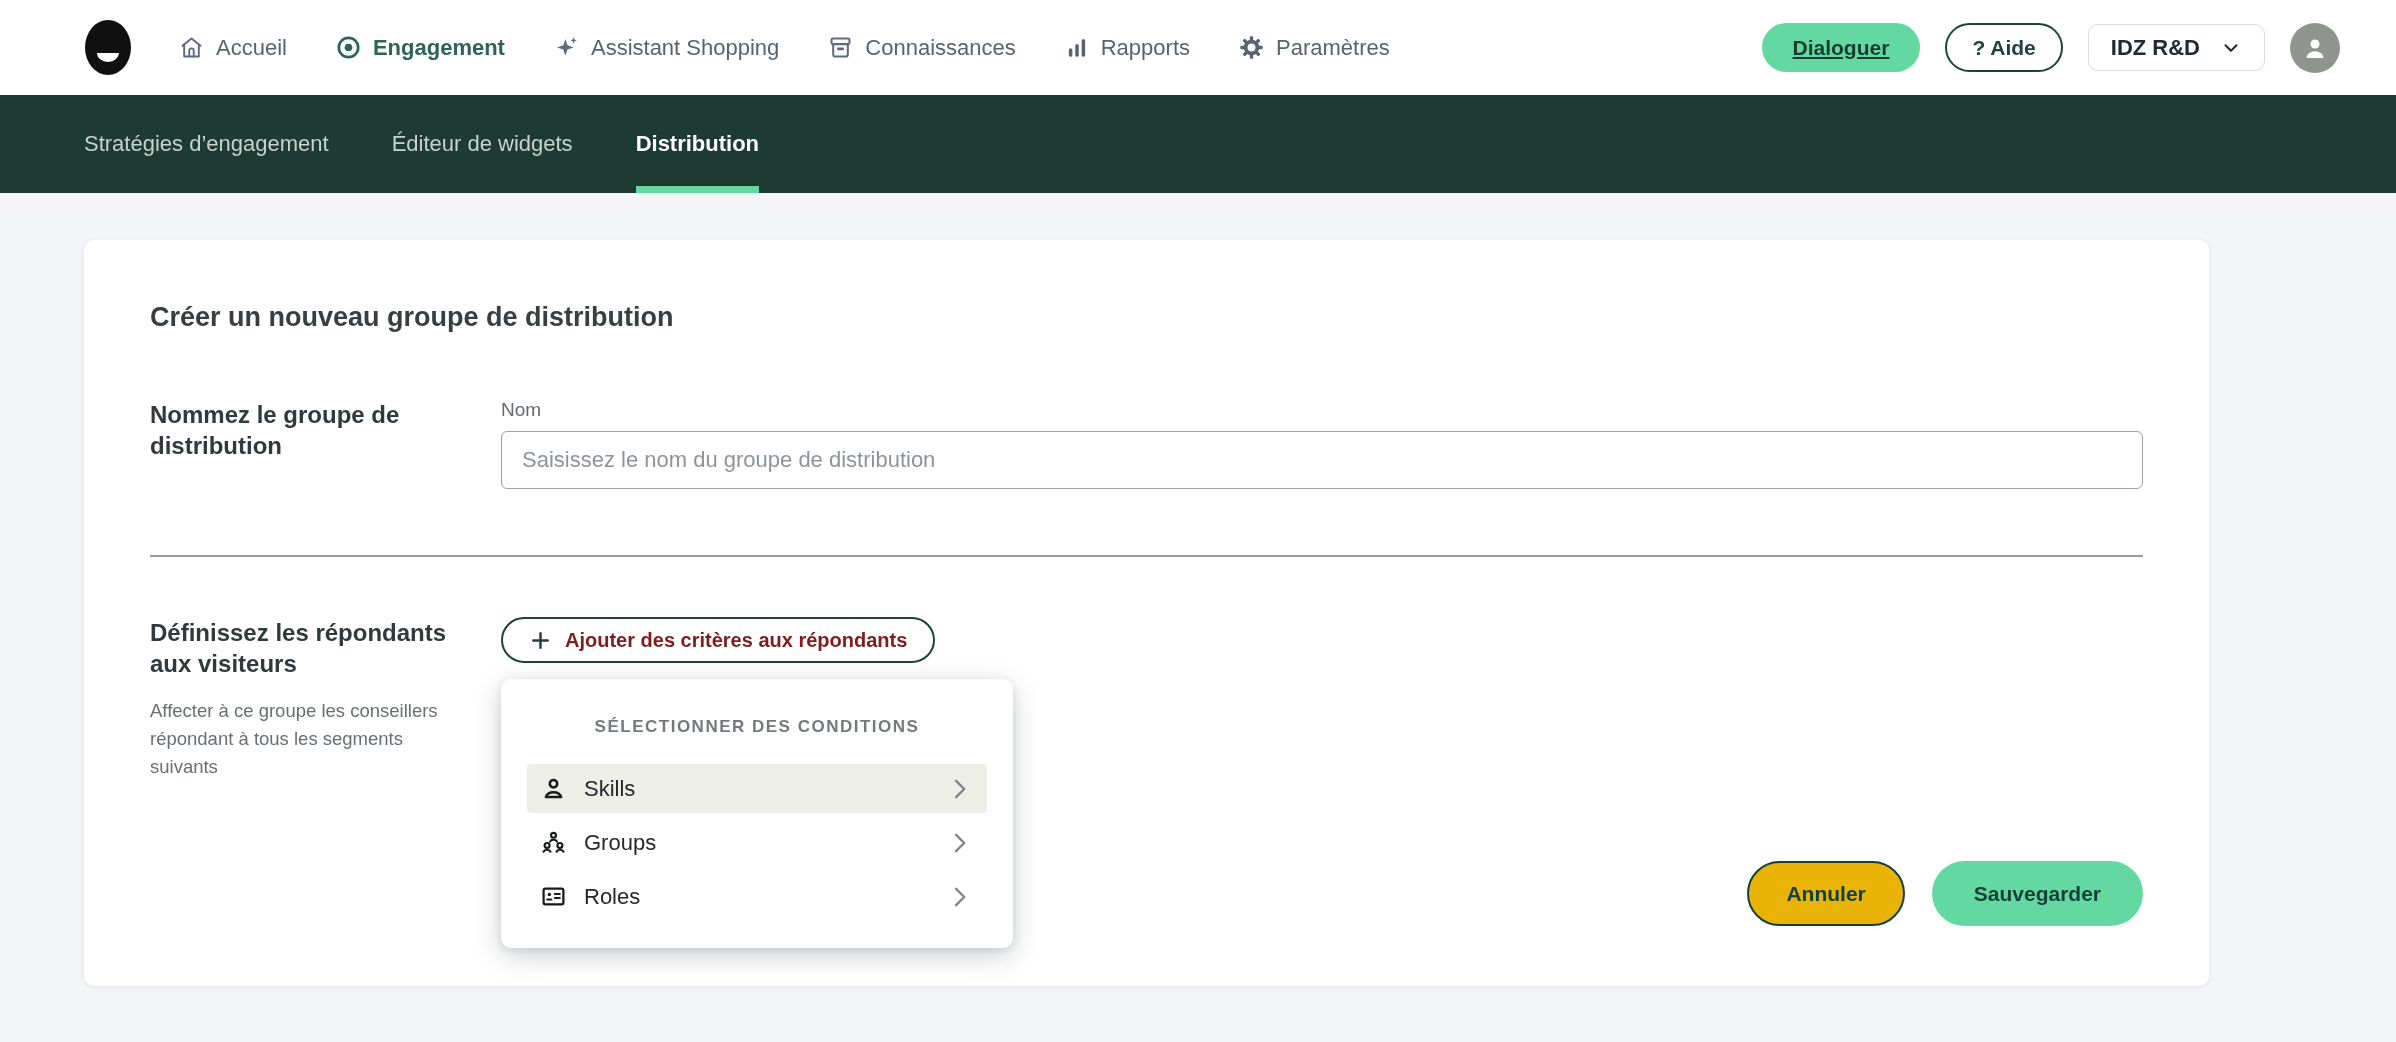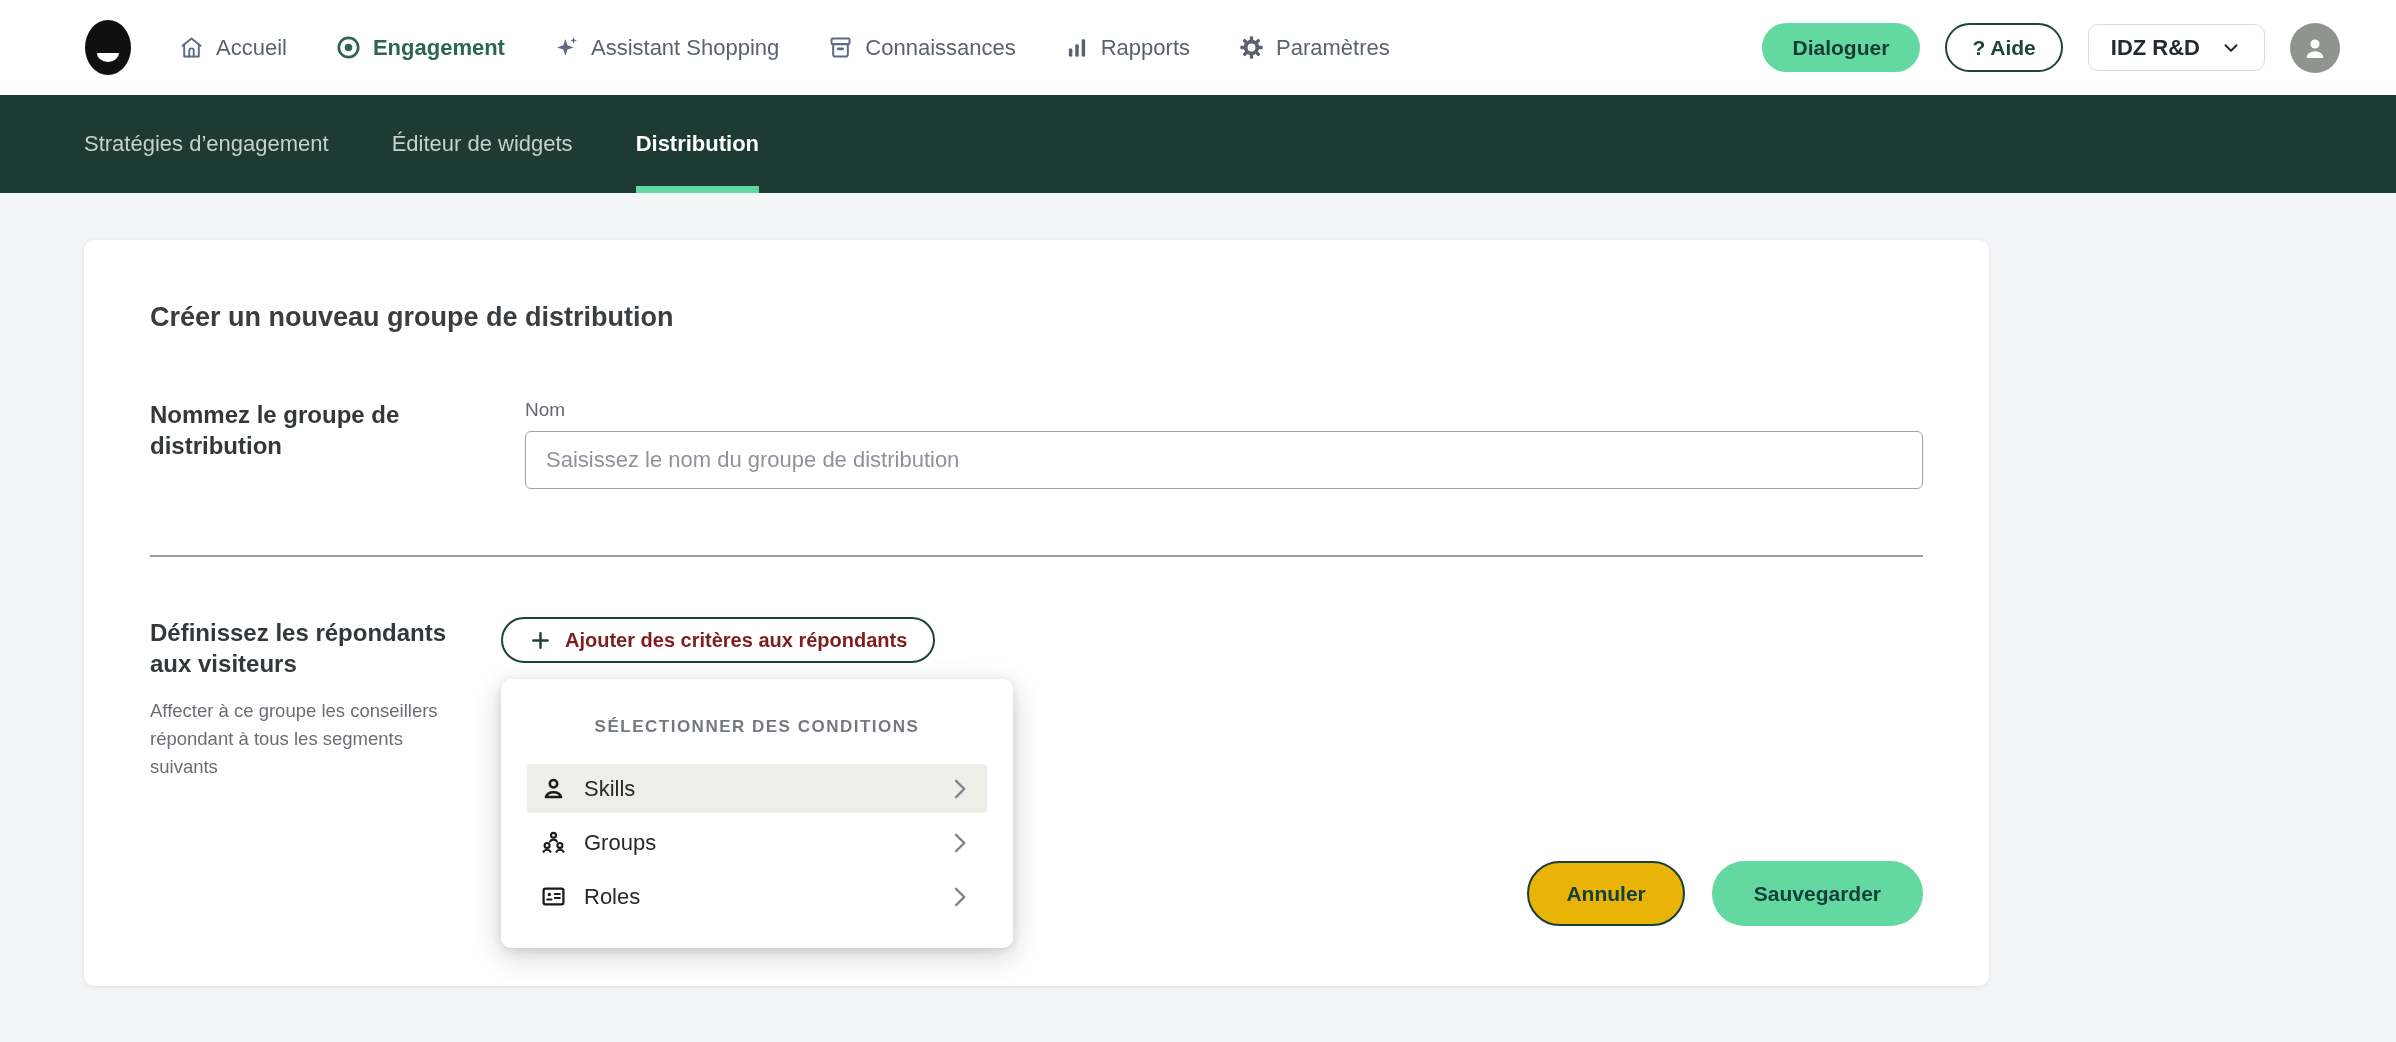--- a/index.html
+++ b/index.html
@@ -11,52 +11,52 @@
     padding:0 56px 0 84px; }
   .logo { width:48px; height:57px; margin-right:46px; flex:0 0 auto; cursor:pointer; }
   .nav-item { display:flex; align-items:center; gap:11px; margin-right:48px;
     font-size:22px; color:#5A6270; cursor:pointer; text-decoration:none; white-space:nowrap; }
   .nav-item .nav-ic { display:flex; color:#5C6B85; }
   .nav-item.active { color:#2C6455; font-weight:700; }
   .nav-item.active .nav-ic { color:#2C6455; }
   .topnav-right { margin-left:auto; display:flex; align-items:center; gap:25px; }
   .btn { font-family:inherit; cursor:pointer; }
   .btn-dialoguer { height:49px; padding:0 31px; border:none; border-radius:25px;
-    background:#63D8A1; color:#173B33; font-size:21px; font-weight:700; }
+    background:#63D8A1; color:#173B33; font-size:21px; font-weight:700;text-decoration:underline; }
   .btn-aide { height:49px; padding:0 25px; border-radius:25px; background:#fff;
     border:2px solid #1C443C; color:#1C443C; font-size:21px; font-weight:700; }
   .workspace { height:47px; padding:0 22px; border:1px solid #D9DDE2; border-radius:10px;
     background:#fff; display:flex; align-items:center; gap:20px; font-size:22px;
     font-weight:700; color:#232933; cursor:pointer; }
   .avatar { width:50px; height:50px; border-radius:50%; background:#90948F;
     display:flex; align-items:center; justify-content:center; cursor:pointer; }
 
   
   .subnav { height:98px; background:#1D3B33; display:flex; align-items:stretch;
     padding:0 84px; gap:63px; }
   .subtab { display:flex; align-items:center; position:relative; font-size:22px;
     color:#C7D1CB; cursor:pointer; white-space:nowrap; }
   .subtab.active { color:#FFFFFF; font-weight:700; }
   .subtab.active::after { content:""; position:absolute; left:0; right:0; bottom:0;
     height:7px; background:#63D8A1; }
 
   
   .main { padding-top:47px; }
-  .card { margin-left:84px; width:1905px; height:746px; background:#fff;
+  .card { margin-left:84px; width:2125px; height:746px; background:#fff;
     border-radius:10px; box-shadow:0 1px 4px rgba(25,35,55,0.10); padding:0 66px;
     position:relative; }
   .card-title { padding-top:62px; font-size:27px; font-weight:700; color:#3A3E41; }
 
   .form-row { display:flex; margin-top:66px; }
   .col-left { width:351px; flex:0 0 auto; }
   .left-label { font-size:24px; font-weight:700; color:#33383B; line-height:1.3;
     max-width:300px; }
   .left-desc { margin-top:18px; font-size:18.5px; color:#6A6E73; line-height:1.5;
     max-width:298px; }
-  .col-right { flex:1;margin-left:24px; }
+  .col-right { flex:1; }
   .field-label { font-size:19px; color:#66696F; margin-bottom:10px; }
   .text-input { width:100%; height:58px; border:1.5px solid #9EA2A8; border-radius:6px;
     font-size:22px; color:#3A3E41; padding:8px 20px; font-family:inherit; background:#fff; }
   .text-input::placeholder { color:#8F9399; }
 
   .divider { border:none; border-top:2px solid #9B9B9B; margin-top:66px; }
 
   .form-row2 { display:flex; margin-top:60px; }
   .col-right2 { flex:1; position:relative; }
   .add-btn { display:inline-flex; align-items:center; gap:13px; height:46px;

